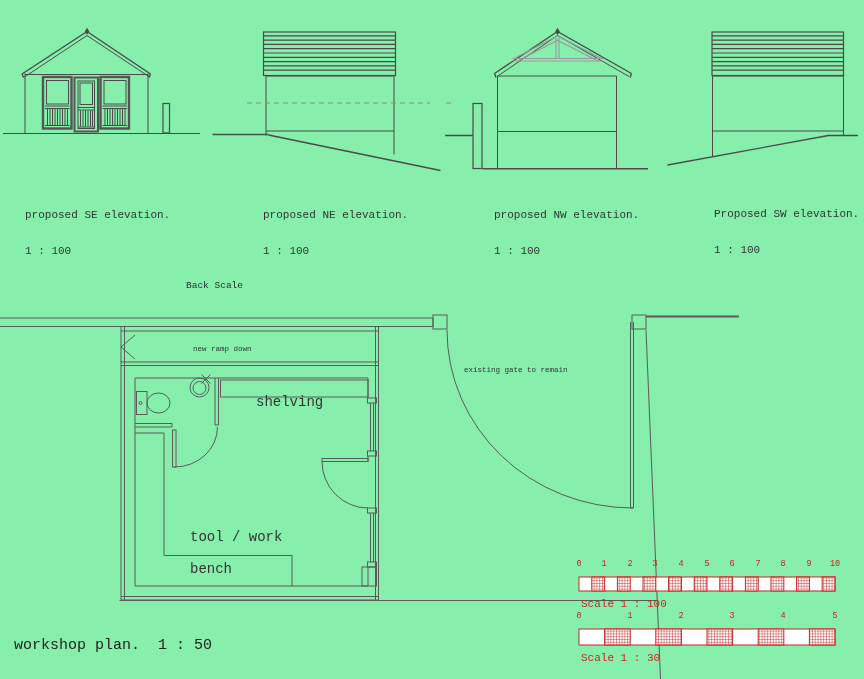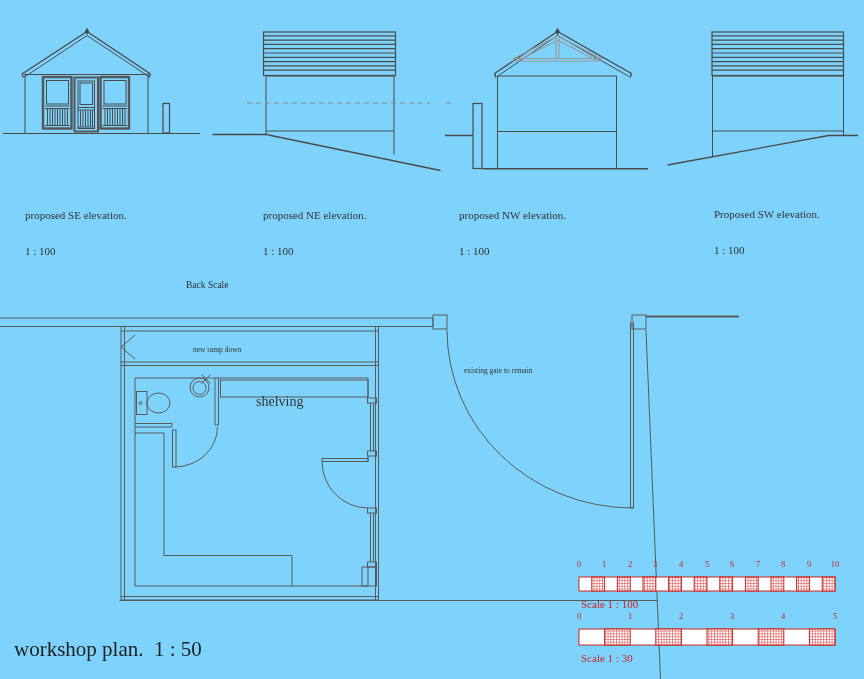--- a/index.html
+++ b/index.html
@@ -1,17 +1,17 @@
 <!DOCTYPE html>
 <html><head>
 <meta charset="utf-8">
 <style>
   html,body{margin:0;padding:0;background:#fff;}
-  #sheet{position:relative;width:864px;height:679px;background:#7dd3fc;overflow:hidden;
-         font-family:Liberation Serif, serif;}
+  #sheet{position:relative;width:864px;height:679px;background:#86efac;overflow:hidden;
+         font-family:Liberation Mono, monospace;}
   svg{position:absolute;left:0;display:block;}
   .lbl{position:absolute;color:#2e2e2e;white-space:pre;}
   .elev-line{font-size:11px;line-height:12px;color:#333;}
   .small-note{font-size:7.5px;color:#333;}
   .plan-note{font-size:14px;color:#333;line-height:10.5px;}
   .tick{position:absolute;width:16px;text-align:center;font-size:8.5px;color:#cc2222;}
   .scale-cap{position:absolute;font-size:11px;color:#cc2222;}
 </style>
 </head>
 <body>
@@ -194,39 +194,43 @@
   </svg>
 
   <div class="lbl elev-line" style="left:25px;top:185px;">
     <div>proposed SE elevation.</div>
     <div>1 : 100</div>
   </div>
   <div class="lbl elev-line" style="left:263px;top:185px;">
     <div>proposed NE elevation.</div>
     <div>1 : 100</div>
   </div>
-  <div class="lbl elev-line" style="left:459px;top:185px;">
+  <div class="lbl elev-line" style="left:494px;top:185px;">
     <div>proposed NW elevation.</div>
     <div>1 : 100</div>
   </div>
   <div class="lbl elev-line" style="left:714px;top:184px;">
     <div>Proposed SW elevation.</div>
     <div>1 : 100</div>
   </div>
 
   <div class="lbl" style="left:186px;top:280px;font-size:9.5px;">Back Scale</div>
 
   <div class="lbl small-note" style="left:193px;top:345px;">new ramp down</div>
 
   <div class="lbl small-note" style="left:464px;top:366px;">existing gate to remain</div>
 
   <div class="lbl plan-note" style="left:256px;top:397px;">shelving</div>
 
-
-  <div class="lbl" style="left:14px;top:637px;font-size:21px;color:#1e1e1e;">workshop plan.  1 : 50</div>
+  <div class="lbl plan-note" style="left:190px;top:511px;">
+    <div>tool / work</div>
+    <div>bench</div>
+  </div>
+
+  <div class="lbl" style="left:14px;top:637px;font-size:15px;color:#1e1e1e;">workshop plan.  1 : 50</div>
 
   <div class="scale-cap" style="left:581px;top:598px;">Scale 1 : 100</div>
   <div class="scale-cap" style="left:581px;top:652px;">Scale 1 : 30</div>
 
   <span class="tick" style="left:571px;top:559px;">0</span>
   <span class="tick" style="left:596px;top:559px;">1</span>
   <span class="tick" style="left:622px;top:559px;">2</span>
   <span class="tick" style="left:647px;top:559px;">3</span>
   <span class="tick" style="left:673px;top:559px;">4</span>
   <span class="tick" style="left:699px;top:559px;">5</span>

